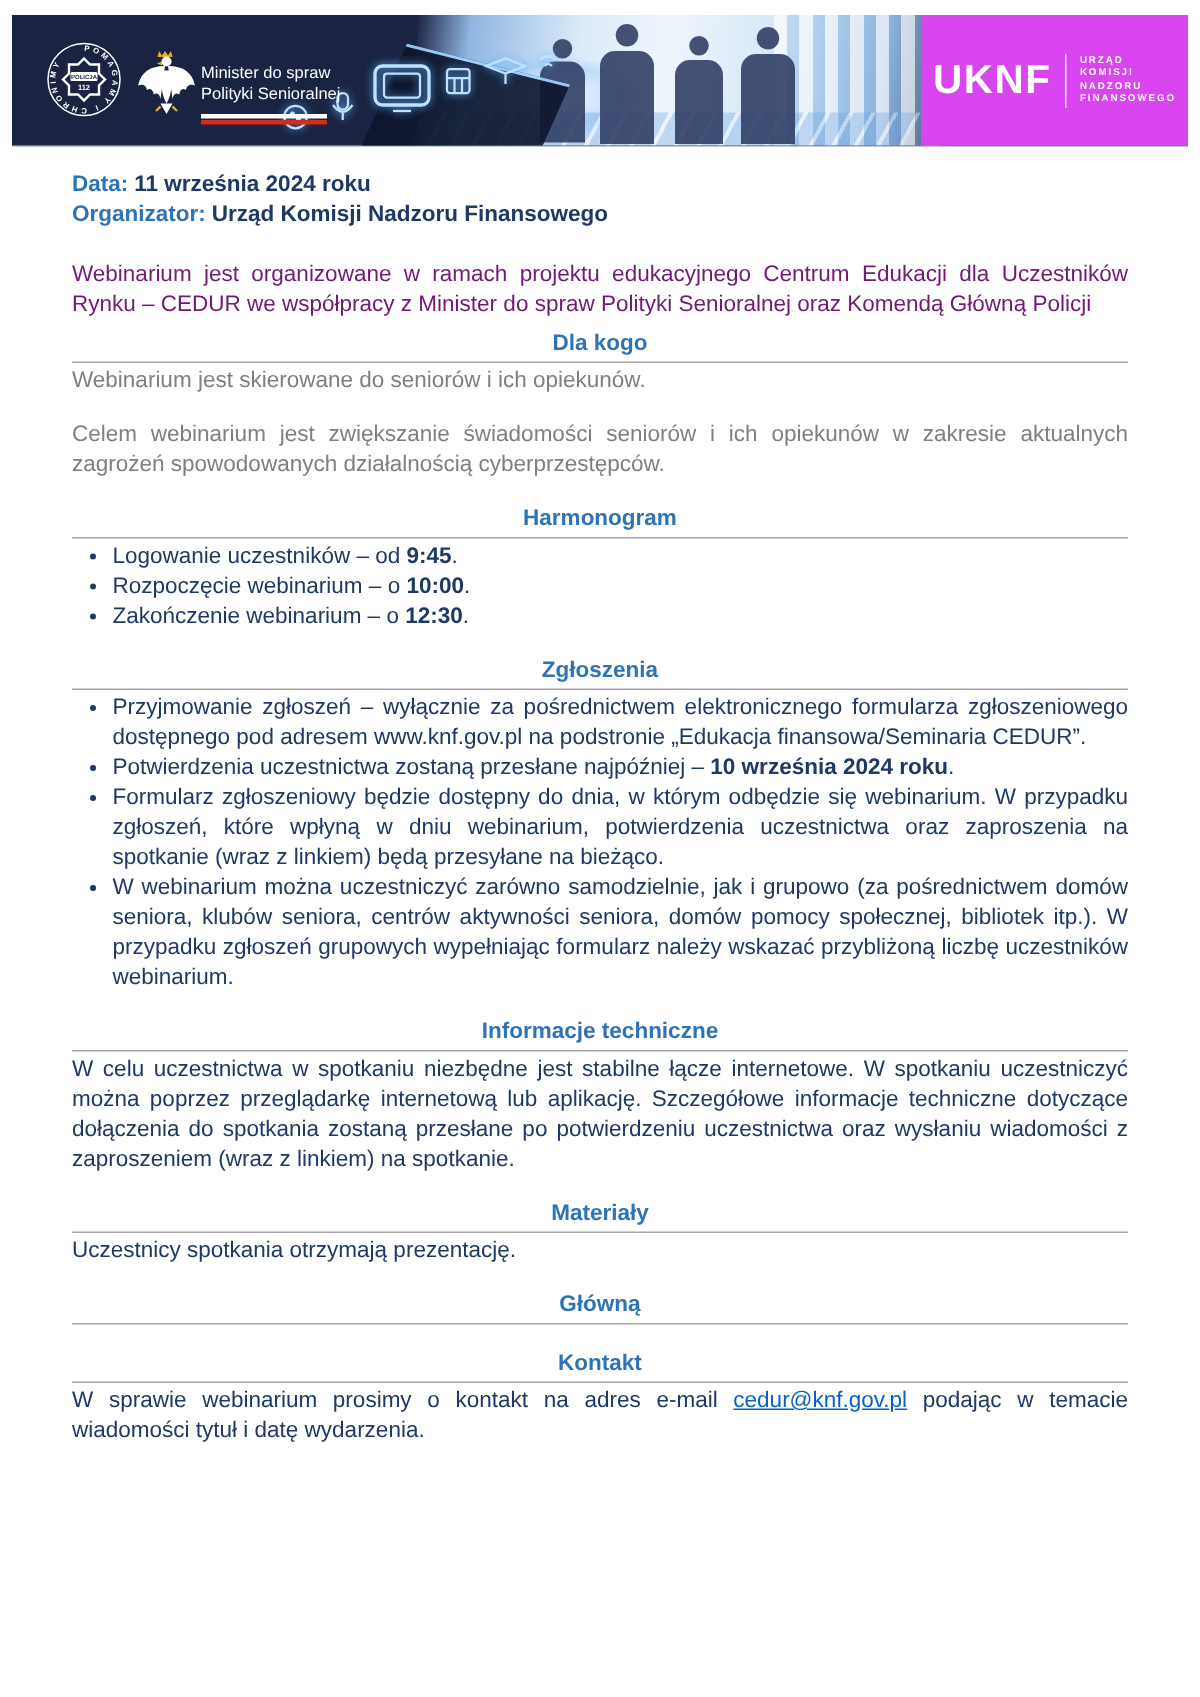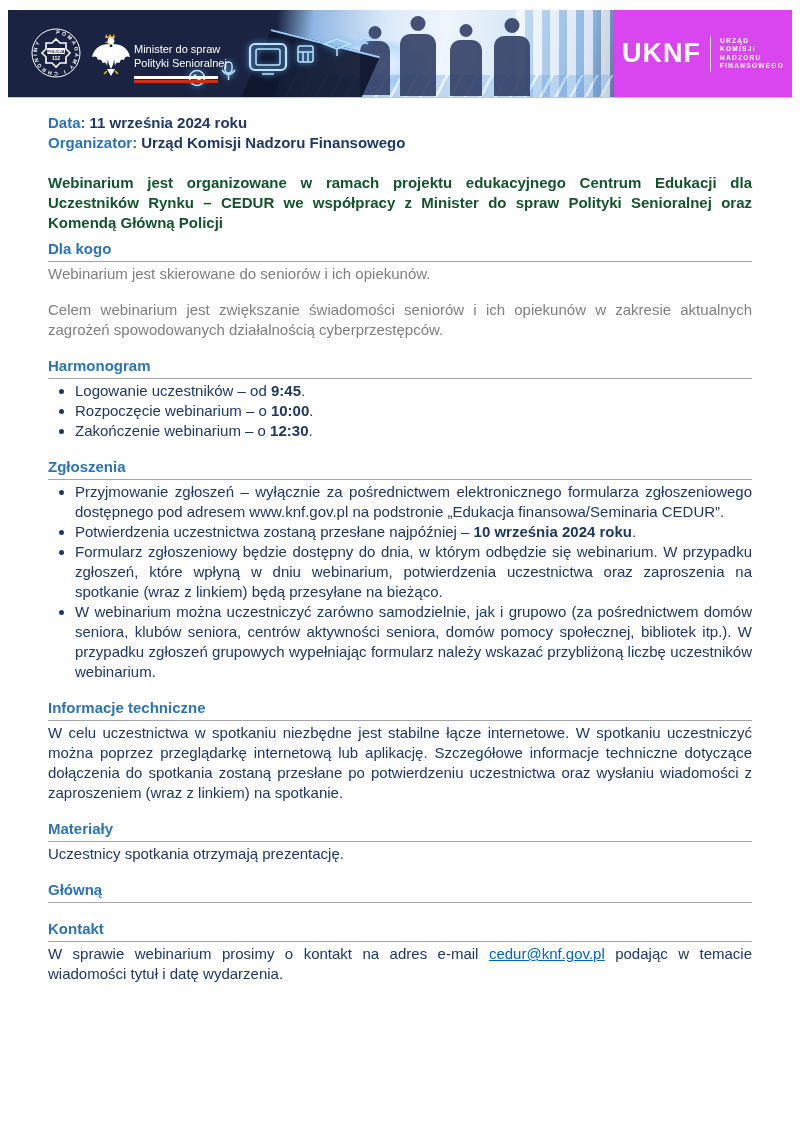--- a/index.html
+++ b/index.html
@@ -30,27 +30,27 @@
   .eagle{position:absolute;left:82px;top:21px;}
   .ministry-text{position:absolute;left:126px;top:32px;color:#fff;font-size:11px;line-height:14px;}
   .flag-stripe{position:absolute;left:126px;top:66px;width:84px;}
   .flag-stripe .w{height:2.5px;background:#fff;}
   .flag-stripe .r{height:3px;background:#d52b1e;margin-top:1px;}
 
   
   .content{position:absolute;left:48px;top:106px;width:704px;padding-top:7px;font-size:15px;line-height:20px;}
   .meta-line{margin:0;font-weight:bold;color:#1F3864;}
   .label{color:#2E74B5;margin-right:4px;}
-  .intro{margin:20px 0 0 0;font-weight:bold;color:#14532d;text-align:justify;}
+  .intro{margin:20px 0 0 0;font-weight:normal;color:#701a75;text-align:justify;}
   .title{margin:10px 0 0 0;font-weight:bold;color:#1F3864;text-align:justify;}
   .title-label{color:#2E74B5;margin-right:4px;}
   .sections{margin-top:6px;}
   .section{margin-top:16px;}
   .section:first-child{margin-top:6px;}
-  .section-heading{color:#2E74B5;font-weight:bold;border-bottom:1px solid #a6a6a6;padding-bottom:2px;}
+  .section-heading{color:#2E74B5;font-weight:bold;border-bottom:1px solid #a6a6a6;padding-bottom:2px;text-align:center;}
   .section-body{margin-top:2px;}
   .para{margin:0;text-align:justify;}
   .para.gray{color:#7f7f7f;}
   .para.navy{color:#1F3864;}
   ul.bullets{margin:0;padding:0 0 0 27px;color:#1F3864;}
   ul.bullets li{text-align:justify;}
   a.email-link{color:#0563C1;text-decoration:underline;cursor:pointer;}
   strong{font-weight:bold;}
 </style>
 </head>

